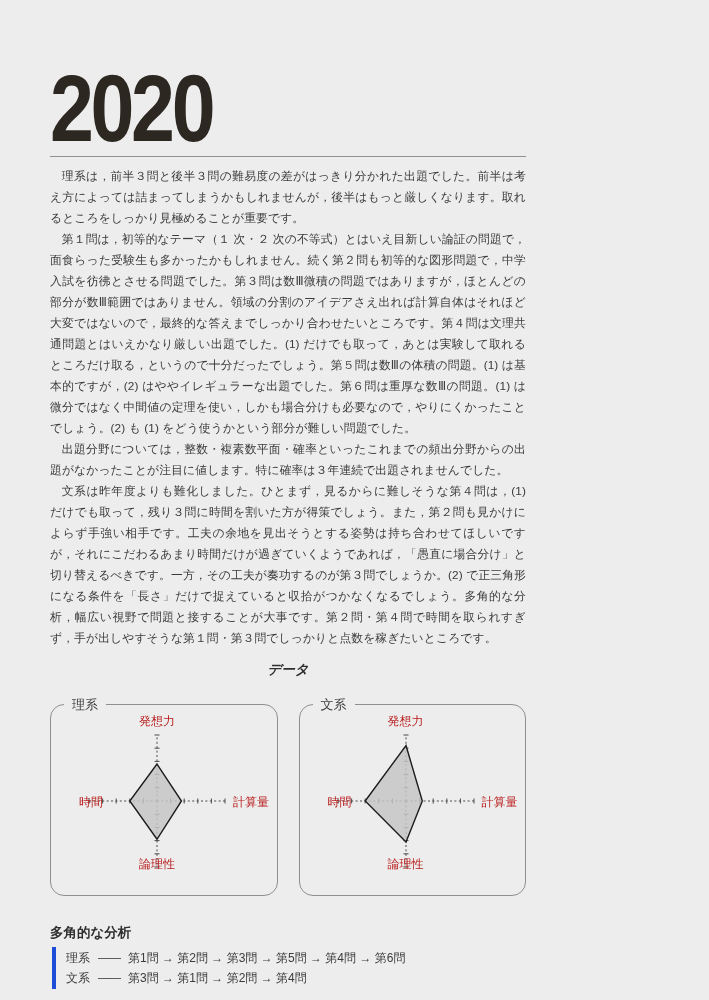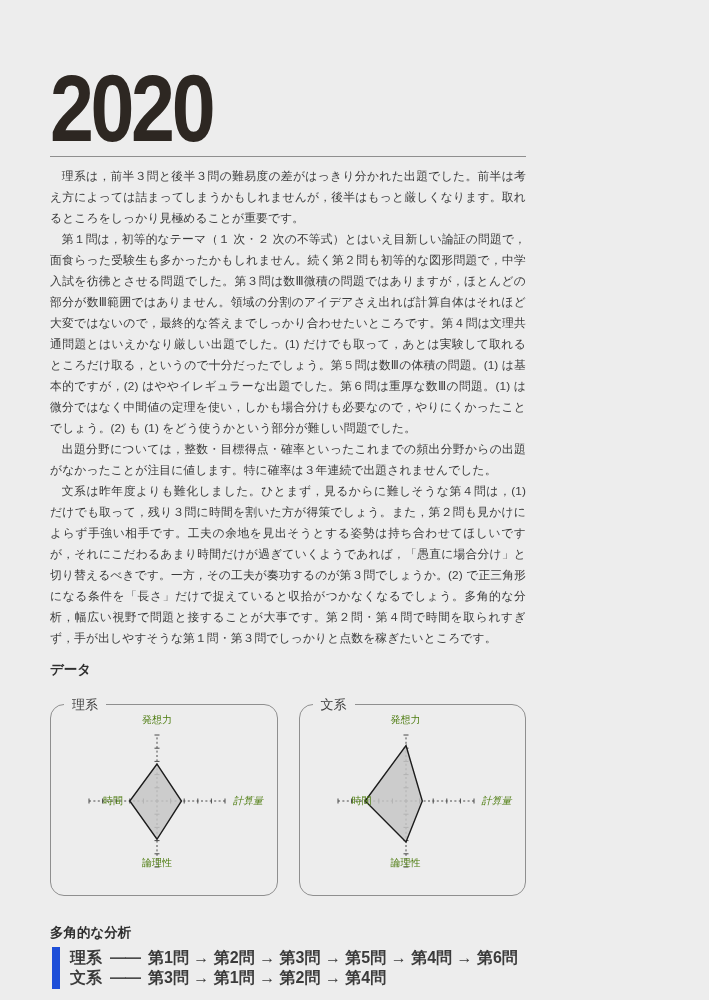--- a/index.html
+++ b/index.html
@@ -19,66 +19,66 @@
   .year span{display:inline-block;transform:scaleX(0.84);transform-origin:left bottom;}
   .rule{border:none;border-top:1.5px solid #8f8f8f;margin:5px 0 9px 0;height:0;}
   .body-text p{
     margin:0;text-indent:1em;
     font-size:11.8px;line-height:21px;text-align:justify;
     color:#3b3b3b;letter-spacing:0.1px;
   }
   .sec-heading{
     font-size:13.5px;font-weight:bold;color:#2f2f2f;margin:12px 0 0 0;
   }
-  .sec-heading.italic{}
+  .sec-heading.italic{font-style:italic;text-align:center;}
   .charts-row{display:flex;gap:21px;margin-top:25px;}
   .chart-box{
     position:relative;width:227px;height:190px;
     border:1px solid #8f8f8f;border-radius:14px;
     box-sizing:content-box;
   }
   .chart-legend{
     position:absolute;top:-9px;left:13px;
     background:#ededed;padding:0 8px;
     font-size:13px;color:#3f3f3f;
   }
   .radar{position:absolute;left:0;top:0;right:0;bottom:0;}
   .radar svg{position:absolute;left:0;top:0;}
   .axis-lbl{
-    position:absolute;font-size:10px;color:#4d7c0f;white-space:nowrap;
+    position:absolute;font-size:12px;color:#b91c1c;white-space:nowrap;
   }
   .axis-lbl.top{left:106px;top:8px;transform:translateX(-50%);}
   .axis-lbl.bottom{left:106px;top:151px;transform:translateX(-50%);}
-  .axis-lbl.left{left:24px;top:89px;padding-left:28px;}
-  .axis-lbl.right{left:182px;top:89px;font-style:italic;}
+  .axis-lbl.left{left:0;top:89px;padding-left:28px;}
+  .axis-lbl.right{left:182px;top:89px;}
   .order-heading{margin-top:28px;}
   .bar-list{
-    border-left:8px solid #1d4ed8;
+    border-left:4px solid #1d4ed8;
     margin:5px 0 0 2px;padding:1px 0 1px 10px;
-    font-size:16px;color:#3b3b3b;font-weight:bold;
+    font-size:12px;color:#3b3b3b;
   }
   .order-row{line-height:20px;white-space:nowrap;}
   .order-sep{margin:0 8px;color:#4a4a4a;letter-spacing:-1px;}
   .score-row{line-height:19px;}
   .score-heading{margin-top:15px;}
 </style>
 </head>
 <body>
 
 <div class="content">
 
   <h1 class="year">
       <span>2020</span>
     </h1>
   <hr class="rule">
 
   <div class="body-text">
     <p>理系は，前半３問と後半３問の難易度の差がはっきり分かれた出題でした。前半は考え方によっては詰まってしまうかもしれませんが，後半はもっと厳しくなります。取れるところをしっかり見極めることが重要です。</p>
     <p>第１問は，初等的なテーマ（１ 次・２ 次の不等式）とはいえ目新しい論証の問題で，面食らった受験生も多かったかもしれません。続く第２問も初等的な図形問題で，中学入試を彷彿とさせる問題でした。第３問は数Ⅲ微積の問題ではありますが，ほとんどの部分が数Ⅲ範囲ではありません。領域の分割のアイデアさえ出れば計算自体はそれほど大変ではないので，最終的な答えまでしっかり合わせたいところです。第４問は文理共通問題とはいえかなり厳しい出題でした。(1) だけでも取って，あとは実験して取れるところだけ取る，というので十分だったでしょう。第５問は数Ⅲの体積の問題。(1) は基本的ですが，(2) はややイレギュラーな出題でした。第６問は重厚な数Ⅲの問題。(1) は微分ではなく中間値の定理を使い，しかも場合分けも必要なので，やりにくかったことでしょう。(2) も (1) をどう使うかという部分が難しい問題でした。</p>
-    <p>出題分野については，整数・目標得点・確率といったこれまでの頻出分野からの出題がなかったことが注目に値します。特に確率は３年連続で出題されませんでした。</p>
+    <p>出題分野については，整数・複素数平面・確率といったこれまでの頻出分野からの出題がなかったことが注目に値します。特に確率は３年連続で出題されませんでした。</p>
     <p>文系は昨年度よりも難化しました。ひとまず，見るからに難しそうな第４問は，(1) だけでも取って，残り３問に時間を割いた方が得策でしょう。また，第２問も見かけによらず手強い相手です。工夫の余地を見出そうとする姿勢は持ち合わせてほしいですが，それにこだわるあまり時間だけが過ぎていくようであれば，「愚直に場合分け」と切り替えるべきです。一方，その工夫が奏功するのが第３問でしょうか。(2) で正三角形になる条件を「長さ」だけで捉えていると収拾がつかなくなるでしょう。多角的な分析，幅広い視野で問題と接することが大事です。第２問・第４問で時間を取られすぎず，手が出しやすそうな第１問・第３問でしっかりと点数を稼ぎたいところです。</p>
   </div>
 
   <div class="sec-heading italic">データ</div>
 
   <div class="charts-row">
 
     <div class="chart-box">
       <div class="chart-legend">理系</div>
       <div class="radar">

